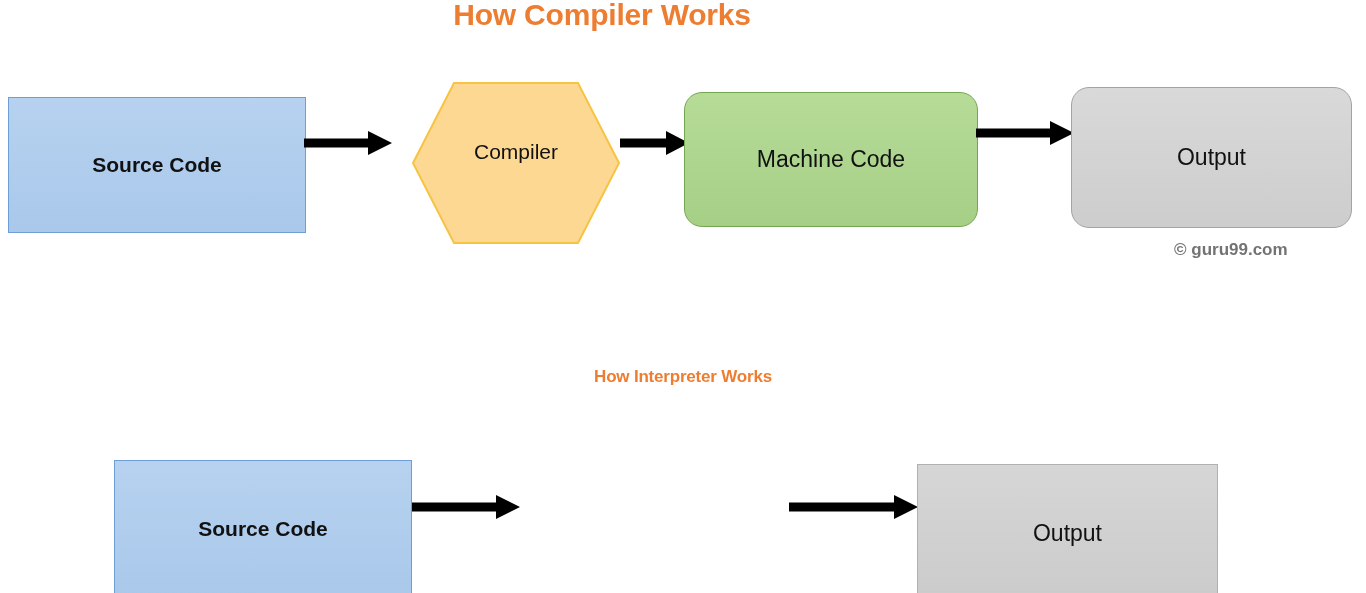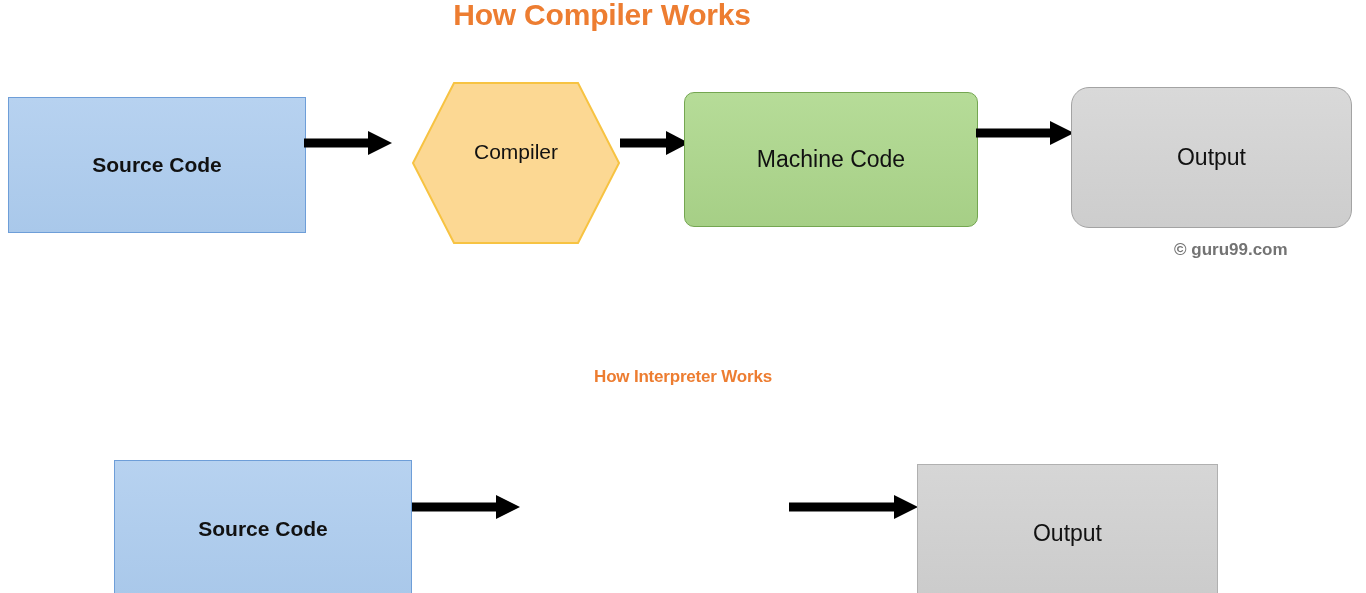--- a/index.html
+++ b/index.html
@@ -70,21 +70,21 @@
   }
   .node-hex .hex-label {
     position: relative;
     z-index: 2;
   }
 
   
   .node-green {
     background: linear-gradient(180deg, #b6dc98 0%, #a6cf86 100%);
     border: 1px solid #74a651;
-    border-radius: 10px;
+    border-radius: 18px;
     font-size: 23px;
   }
 
   
   .node-gray-round {
     background: linear-gradient(180deg, #d9d9d9 0%, #cdcdcd 100%);
     border: 1px solid #a3a3a3;
     border-radius: 18px;
     font-size: 23px;
   }

